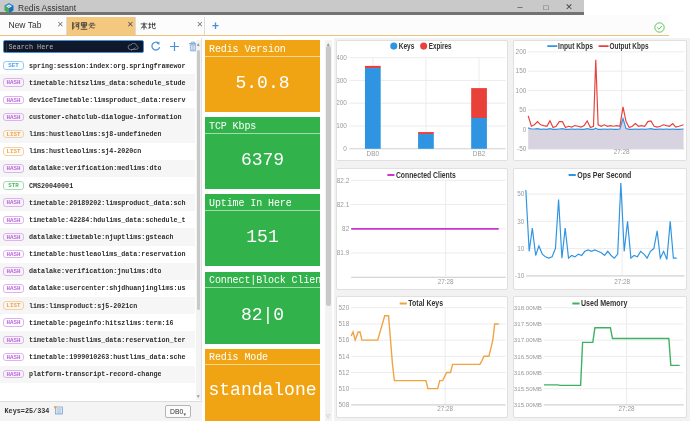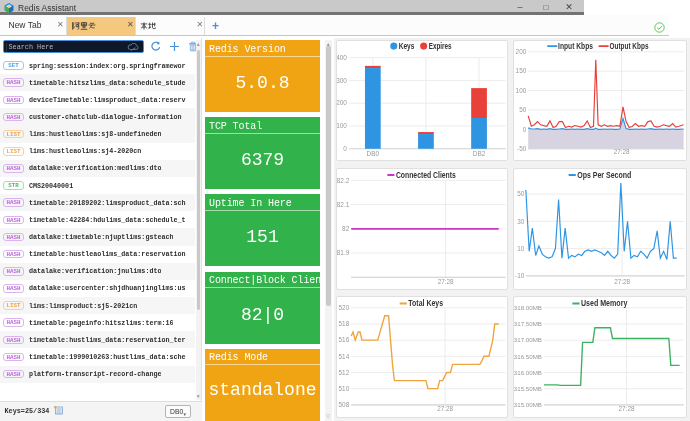--- a/index.html
+++ b/index.html
@@ -205,21 +205,21 @@
    </svg>
    <div class="dbsel">DB0<span style="position:absolute;right:2.5px;top:3px;font-size:4.5px;color:#666">▼</span></div>
  </div>
 </div>
 <div class="mid">
  <div class="card" style="top:2.5px;height:72px;background:#f0a413">
    <div class="cardtitle">Redis Version</div>
    <div class="cardval" style="height:53px">5.0.8</div>
  </div>
  <div class="card" style="top:79.5px;height:72px;background:#31b24a">
-   <div class="cardtitle">TCP Total</div>
+   <div class="cardtitle">TCP Kbps</div>
    <div class="cardval" style="height:53px">6379</div>
  </div>
  <div class="card" style="top:156.5px;height:72px;background:#31b24a">
    <div class="cardtitle">Uptime In Here</div>
    <div class="cardval" style="height:53px">151</div>
  </div>
  <div class="card" style="top:234px;height:72px;background:#31b24a">
    <div class="cardtitle">Connect|Block Clients</div>
    <div class="cardval" style="height:53px">82|0</div>
  </div>

